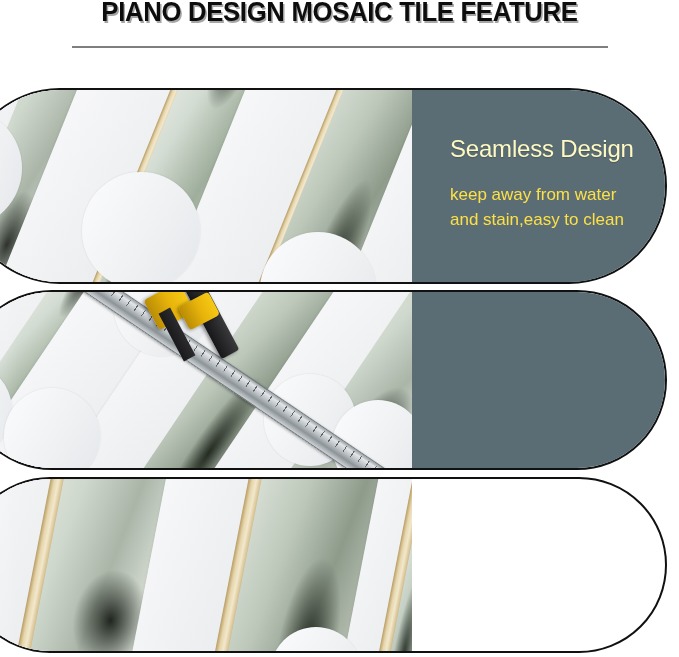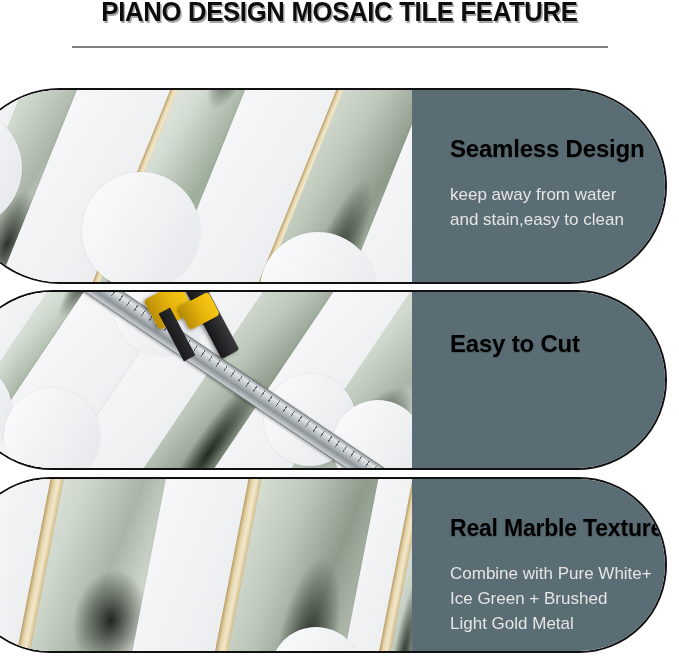--- a/index.html
+++ b/index.html
@@ -21,24 +21,24 @@
          border:2px solid #111111;box-sizing:border-box;background:#ffffff;}
   .panel.p1{top:88px;height:196px;border-radius:98px;}
   .panel.p2{top:290px;height:180px;border-radius:90px;}
   .panel.p3{top:477px;height:176px;border-radius:88px;}
 
   .photo{position:absolute;left:0;top:0;bottom:0;width:448px;overflow:hidden;
          background:#f2f3f4;}
   .textside{position:absolute;top:0;bottom:0;left:448px;right:0;
             background:#5a6c74;}
 
-  .heading{position:absolute;left:38px;color:#000000;font-weight:bold;
+  .heading{position:absolute;left:38px;color:#fef9c3;font-weight:normal;
            font-size:24px;letter-spacing:-0.2px;white-space:nowrap;
            text-shadow:0 1px 1px rgba(0,0,0,.18);}
-  .body{position:absolute;left:38px;color:#e5e5e5;font-size:17px;
+  .body{position:absolute;left:38px;color:#fde047;font-size:17px;
         line-height:25px;white-space:pre-line;}
 
   .p1 .heading{top:45px;} .p1 .body{top:92px;}
   .p2 .heading{top:38px;} .p2 .body{top:85px;}
   .p3 .heading{top:36px;font-size:23px;} .p3 .body{top:82px;}
 
   
   .strip{position:absolute;top:-140%;height:380%;transform-origin:50% 50%;}
   .s-white{background:linear-gradient(100deg,#fbfbfc 0%,#f0f1f3 55%,#e7e9ec 100%);
            box-shadow:0 0 3px rgba(0,0,0,.10);}
@@ -142,39 +142,32 @@
     <div class="ruler" style="left:86px; top:74px; width:360px; height:20px; transform:rotate(34deg);">
       <div class="ruler-ticks"></div>
     </div>
     <div class="knife-dark" style="left:196px; top:10px; width:96px;  height:20px; transform:rotate(62deg);"></div>
     <div class="knife-body" style="left:188px; top:-6px; width:34px;  height:40px; transform:rotate(62deg);"></div>
     <div class="knife-body" style="left:222px; top:2px;  width:26px;  height:34px; transform:rotate(62deg);"></div>
     <div class="knife-blade" style="left:186px; top:36px; width:54px;  height:13px; transform:rotate(62deg);"></div>
     <div class="edge-fade"></div>
   </div>
   <div class="textside">
-    <div class="heading">Easy to Cut</div>
   </div>
 </div>
 
 <div class="panel p3">
   <div class="photo">
     <div class="strip s-marbleD" style="left:-52px; width:58px;  transform:rotate(11deg);"></div>
     <div class="strip s-white" style="left:2px;   width:72px;  transform:rotate(11deg);"></div>
     <div class="strip s-gold" style="left:70px;  width:16px;  transform:rotate(11deg);"></div>
     <div class="strip s-marbleA" style="left:84px;  width:104px; transform:rotate(11deg);"></div>
     <div class="strip s-white" style="left:186px; width:84px;  transform:rotate(11deg);"></div>
     <div class="strip s-gold" style="left:268px; width:16px;  transform:rotate(11deg);"></div>
     <div class="strip s-marbleC" style="left:282px; width:118px; transform:rotate(11deg);"></div>
     <div class="strip s-white" style="left:398px; width:36px;  transform:rotate(11deg);"></div>
     <div class="strip s-gold" style="left:432px; width:14px;  transform:rotate(11deg);"></div>
     <div class="strip s-marbleB" style="left:444px; width:54px;  transform:rotate(11deg);"></div>
 
     <div class="arc" style="left:306px; top:148px; width:92px; height:92px;"></div>
     <div class="edge-fade"></div>
   </div>
-  <div class="textside">
-    <div class="heading">Real Marble Texture</div>
-    <div class="body">Combine with Pure White+
-Ice Green + Brushed
-Light Gold Metal</div>
-  </div>
 </div>
 
 </body></html>

